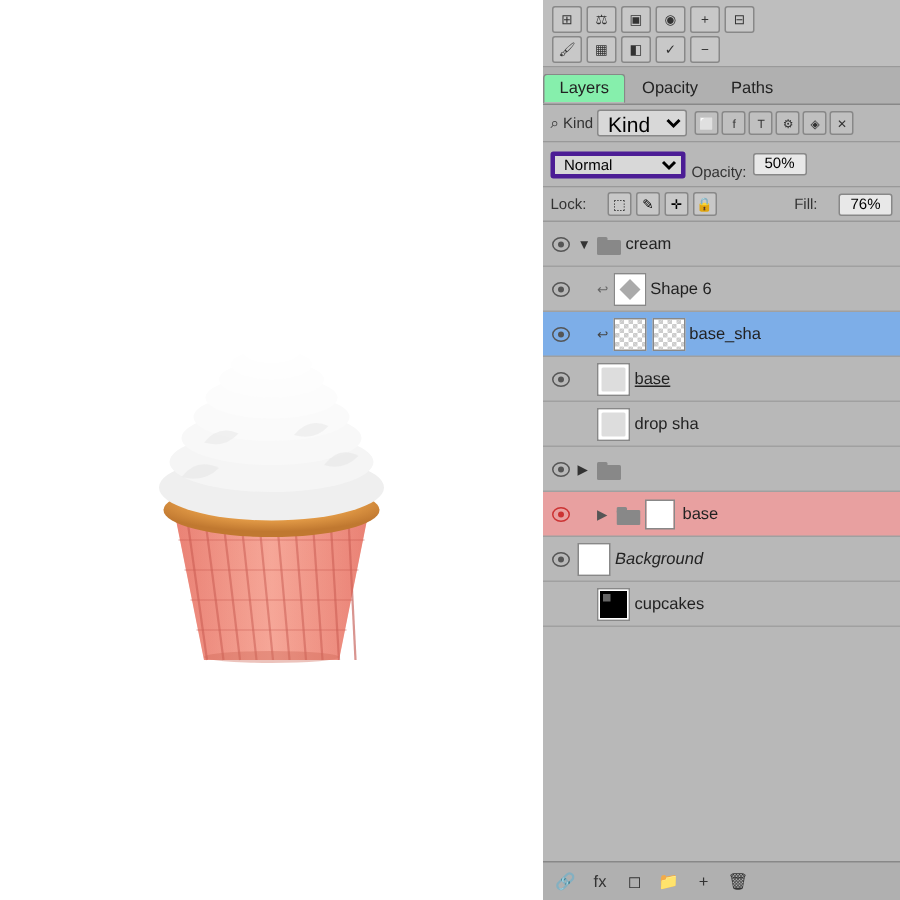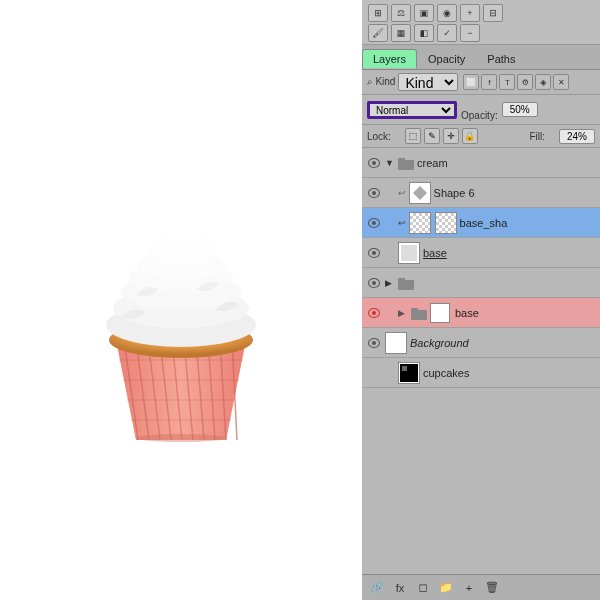--- a/index.html
+++ b/index.html
@@ -507,21 +507,21 @@
 
   <div class="lock-row">
     <span class="lock-label">Lock:</span>
     <div class="lock-icons">
       <div class="lock-icon">⬚</div>
       <div class="lock-icon">✎</div>
       <div class="lock-icon">✛</div>
       <div class="lock-icon">🔒</div>
     </div>
     <span class="fill-label">Fill:</span>
-    <span class="fill-value">24%</span>
+    <span class="fill-value">76%</span>
   </div>
 
   <div class="layers-list">
 
     <div class="layer-item group-item">
       <div class="eye-icon">
         <div class="eye-dot"></div>
       </div>
       <div class="layer-arrow">▼</div>
       <svg width="16" height="14" viewBox="0 0 16 14">
@@ -568,20 +568,31 @@
       <div class="layer-indent"></div>
       <div class="layer-thumb">
         <svg width="20" height="20" viewBox="0 0 20 20">
           <rect width="20" height="20" fill="#fff"></rect>
           <rect x="2" y="2" width="16" height="16" fill="#ddd" rx="1"></rect>
         </svg>
       </div>
       <span class="layer-name" style="text-decoration:underline;">base</span>
     </div>
 
+    <div class="layer-item">
+      <div class="empty-eye"></div>
+      <div class="layer-indent"></div>
+      <div class="layer-thumb">
+        <svg width="20" height="20" viewBox="0 0 20 20">
+          <rect width="20" height="20" fill="#fff"></rect>
+          <rect x="2" y="2" width="16" height="16" fill="#ddd" rx="1"></rect>
+        </svg>
+      </div>
+      <span class="layer-name">drop sha</span>
+    </div>
 
     <div class="layer-item group-item">
       <div class="eye-icon">
         <div class="eye-dot"></div>
       </div>
       <div class="layer-arrow">▶</div>
       <svg width="16" height="14" viewBox="0 0 16 14">
         <rect x="0" y="4" width="16" height="10" rx="1" fill="#888"></rect>
         <rect x="0" y="2" width="7" height="4" rx="1" fill="#888"></rect>
       </svg>

